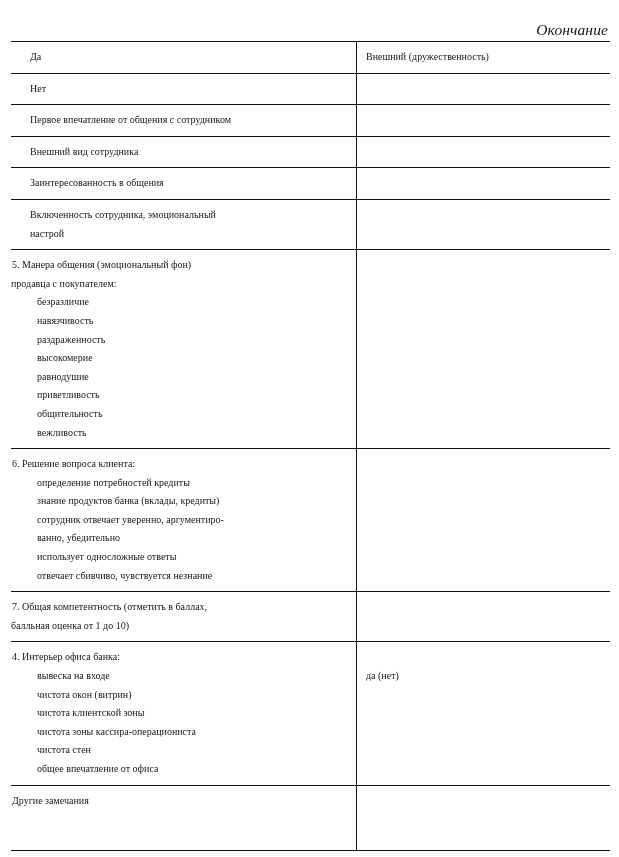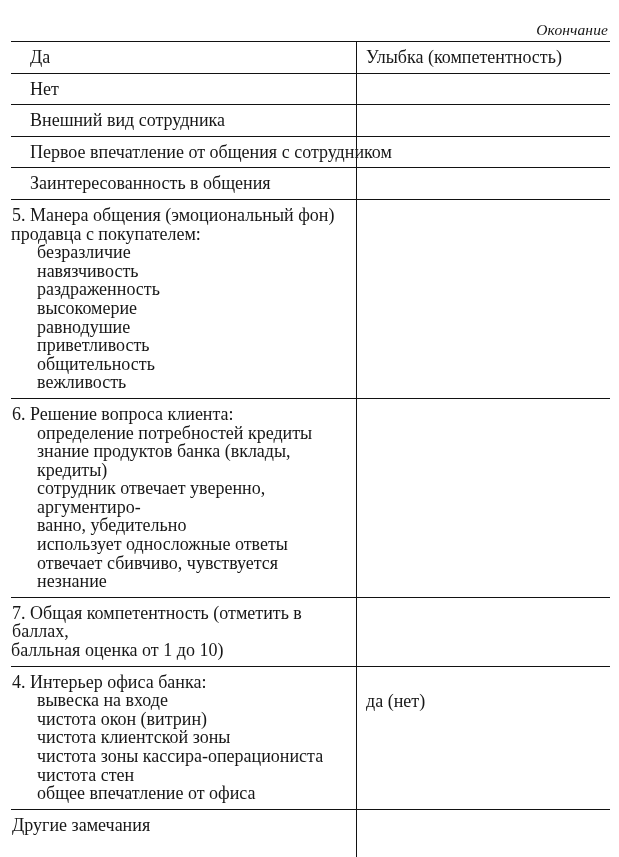--- a/index.html
+++ b/index.html
@@ -46,21 +46,21 @@
     margin-top: 2px;
     border-top: 1.6px solid #121212;
     border-bottom: 1.6px solid #121212;
   }
 
   table.form-table td {
     border-top: 1.1px solid #121212;
     border-bottom: 1.1px solid #121212;
     padding: 0;
     vertical-align: top;
-    font-size: 18px;
+    font-size: 10px;
     line-height: 18.6px;
   }
 
   td.col-left {
     width: 345px;
     border-right: 1.1px solid #121212;
   }
   td.col-right {
     width: 253px;
   }
@@ -111,70 +111,81 @@
     <tbody>
 
       <tr>
         <td class="col-left">
           <div class="cell-body">
             <div class="line-indent">Да</div>
           </div>
         </td>
         <td class="col-right">
           <div class="cell-body pad-right">
-            <div>Улыбка (компетентность)</div>
+            <div>Внешний (дружественность)</div>
           </div>
         </td>
       </tr>
 
       <tr>
         <td class="col-left">
           <div class="cell-body">
             <div class="line-indent">Нет</div>
           </div>
         </td>
         <td class="col-right">
           <div class="cell-body pad-right">&nbsp;</div>
         </td>
       </tr>
 
 
       <tr>
         <td class="col-left">
           <div class="cell-body">
+            <div class="line-indent nowrap">Первое впечатление от общения с сотрудником</div>
+          </div>
+        </td>
+        <td class="col-right">
+          <div class="cell-body pad-right">&nbsp;</div>
+        </td>
+      </tr>
+
+      <tr>
+        <td class="col-left">
+          <div class="cell-body">
             <div class="line-indent">Внешний вид сотрудника</div>
           </div>
         </td>
         <td class="col-right">
           <div class="cell-body pad-right">&nbsp;</div>
         </td>
       </tr>
 
       <tr>
         <td class="col-left">
           <div class="cell-body">
-            <div class="line-indent nowrap">Первое впечатление от общения с сотрудником</div>
-          </div>
-        </td>
-        <td class="col-right">
-          <div class="cell-body pad-right">&nbsp;</div>
-        </td>
-      </tr>
-
-      <tr>
-        <td class="col-left">
-          <div class="cell-body">
             <div class="line-indent">Заинтересованность в общения</div>
           </div>
         </td>
         <td class="col-right">
           <div class="cell-body pad-right">&nbsp;</div>
         </td>
       </tr>
 
+      <tr>
+        <td class="col-left">
+          <div class="cell-body">
+            <div class="line-indent">Включенность сотрудника, эмоциональный</div>
+            <div class="line-indent">настрой</div>
+          </div>
+        </td>
+        <td class="col-right">
+          <div class="cell-body pad-right">&nbsp;</div>
+        </td>
+      </tr>
 
       <tr>
         <td class="col-left">
           <div class="cell-body">
             <div class="item-head">5. Манера общения (эмоциональный фон)</div>
             <div class="item-flush">продавца с покупателем:</div>
             <div class="item-sub">безразличие</div>
             <div class="item-sub">навязчивость</div>
             <div class="item-sub">раздраженность</div>
             <div class="item-sub">высокомерие</div>

